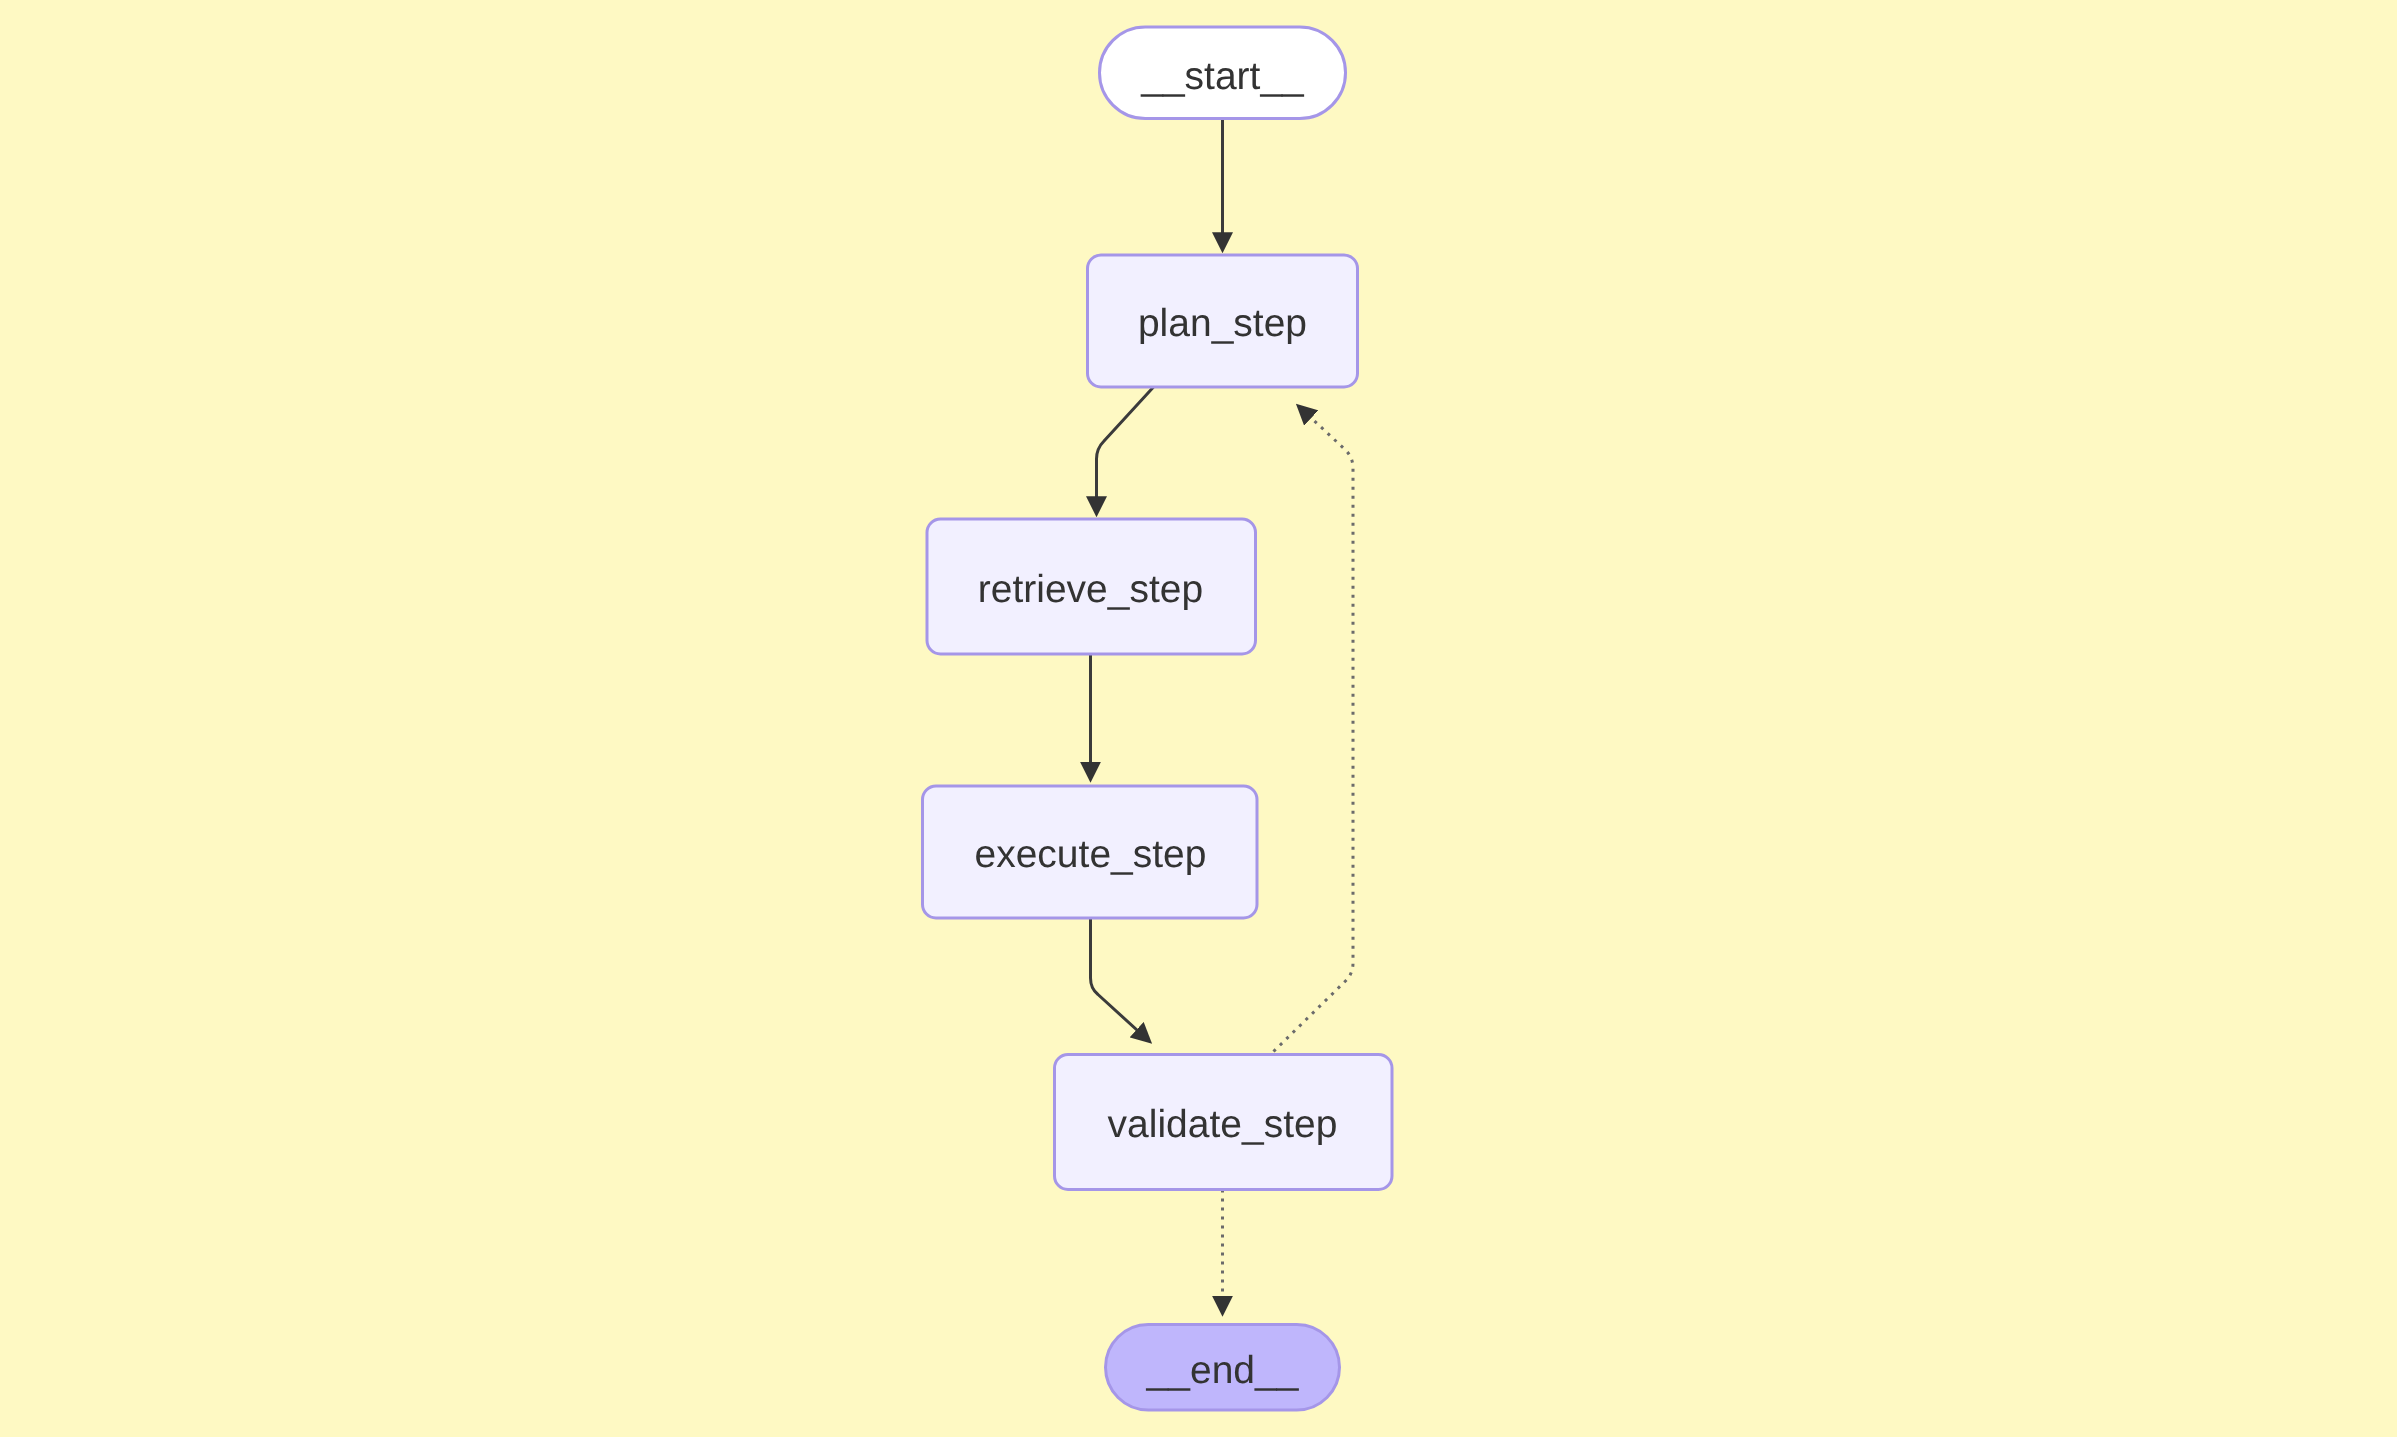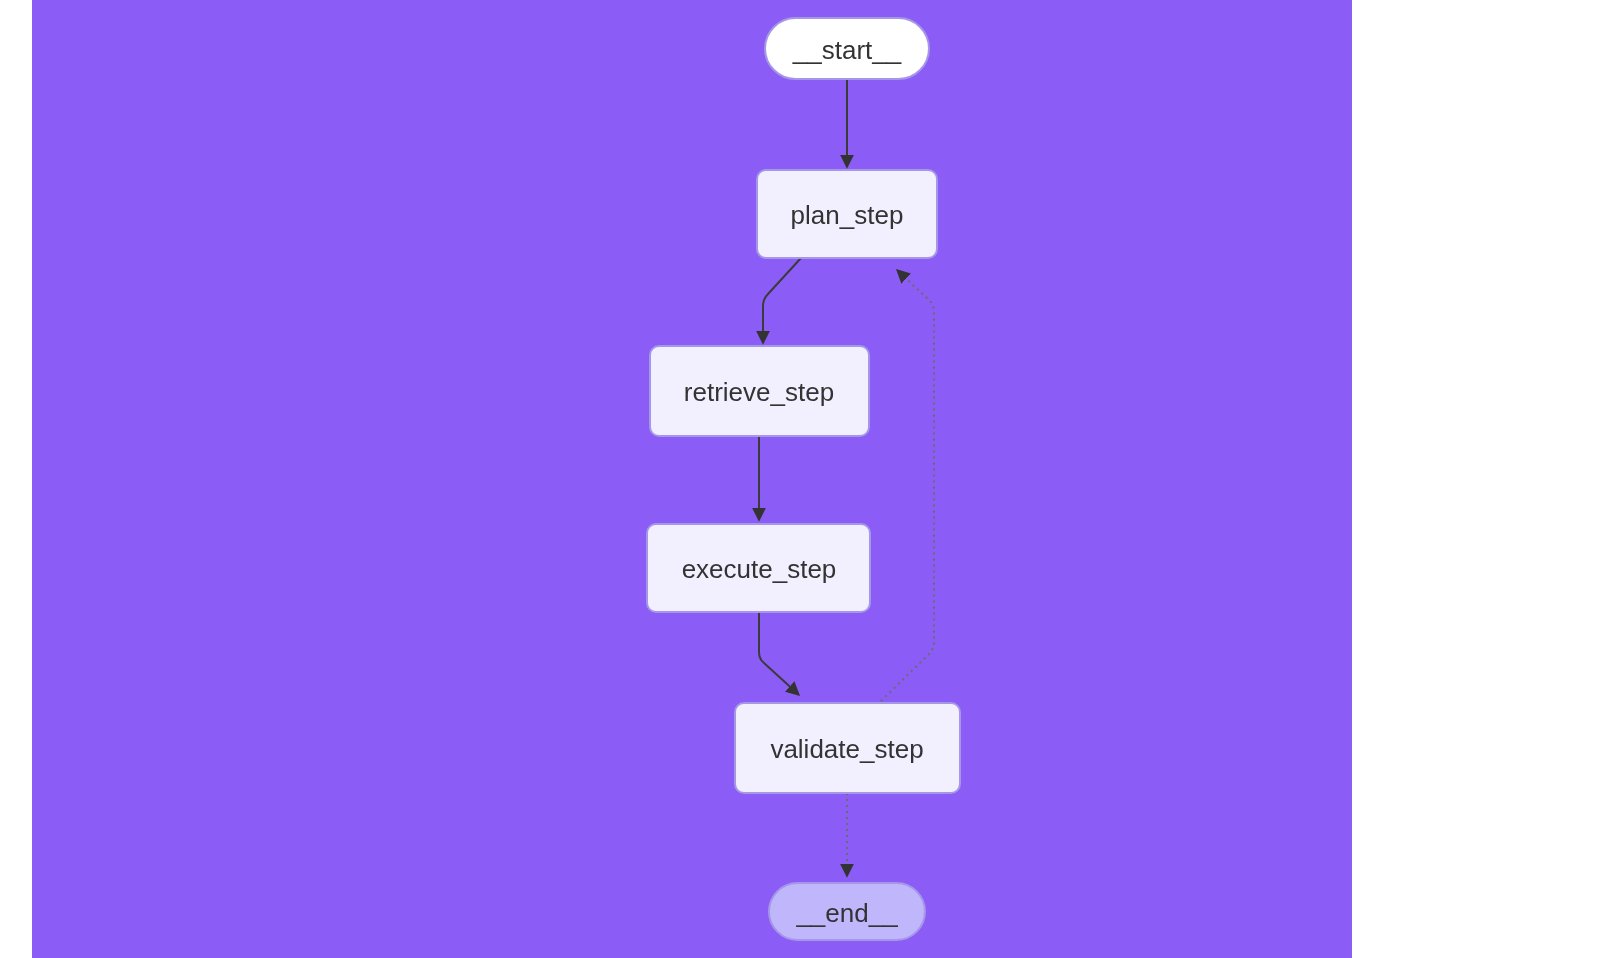--- a/index.html
+++ b/index.html
@@ -5,24 +5,23 @@
   html, body {
     margin: 0;
     padding: 0;
     background: #ffffff;
     width: 1598px;
     height: 958px;
     overflow: hidden;
   }
   .canvas {
     position: relative;
-    width: 1320px;
+    width: 1598px;
     height: 958px;
-    background: #8b5cf6;
-    margin-left: 32px;
+    background: #fef9c3;
   }
   svg {
     display: block;
     font-family: "Liberation Sans", "DejaVu Sans", sans-serif;
   }
   .node-label {
     font-size: 26px;
     fill: #333333;
     text-anchor: middle;
     dominant-baseline: central;

